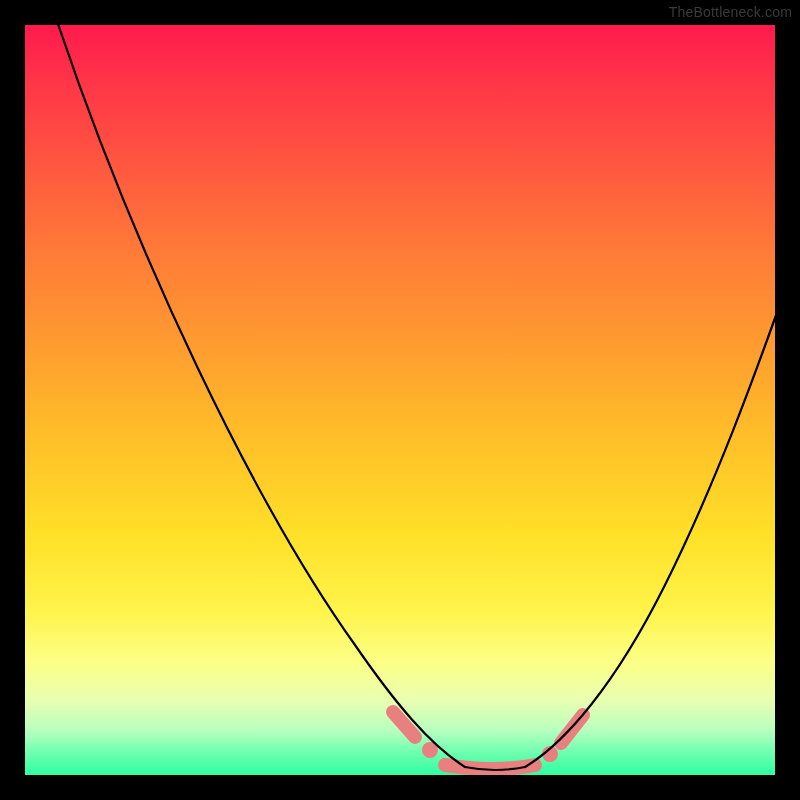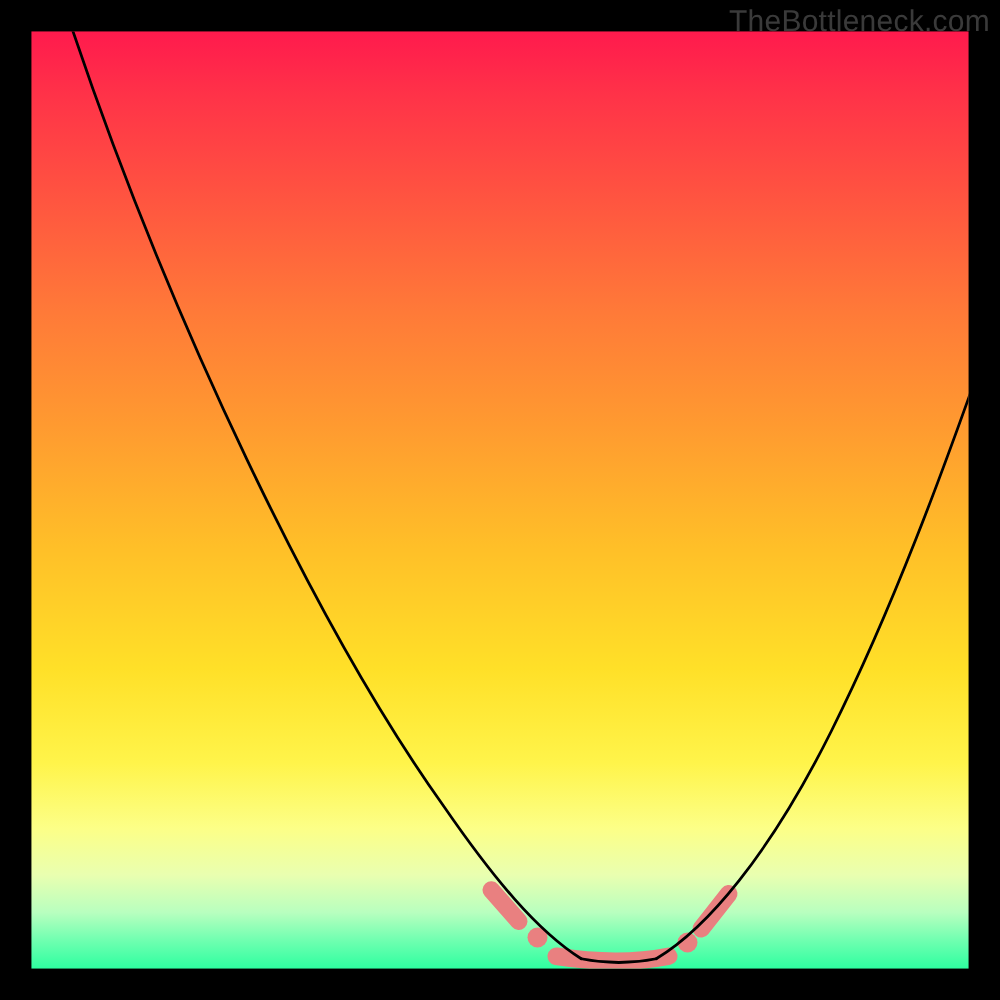--- a/index.html
+++ b/index.html
@@ -43,21 +43,21 @@
       #b8ffbf 94%,
       #6fffb0 97%,
       #2effa0 100%
     );
   }
   .watermark {
     position: absolute;
     top: 4px;
     right: 8px;
     color: #3a3a3a;
-    font-size: 24px;
+    font-size: 14px;
     font-weight: 500;
     letter-spacing: 0.2px;
     user-select: none;
   }
   svg.curves {
     position: absolute;
     left: 0; top: 0;
     width: 750px; height: 750px;
   }
   .stroke-main {

